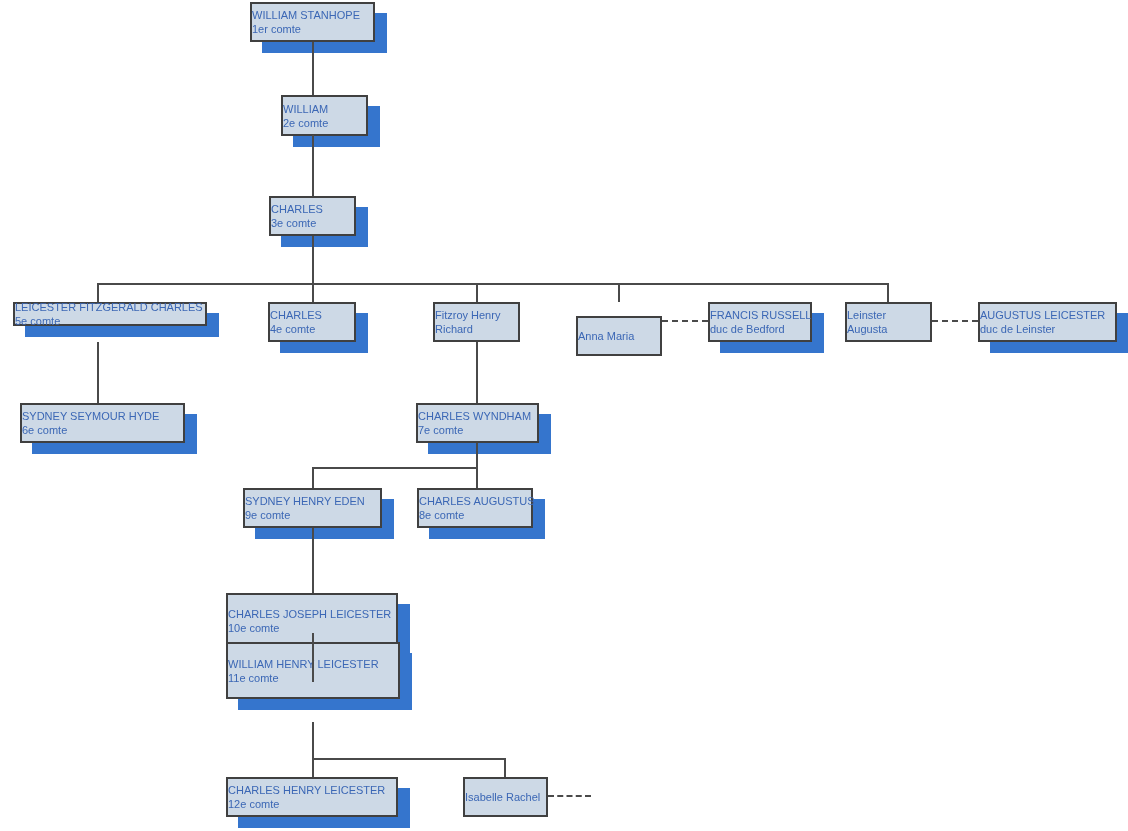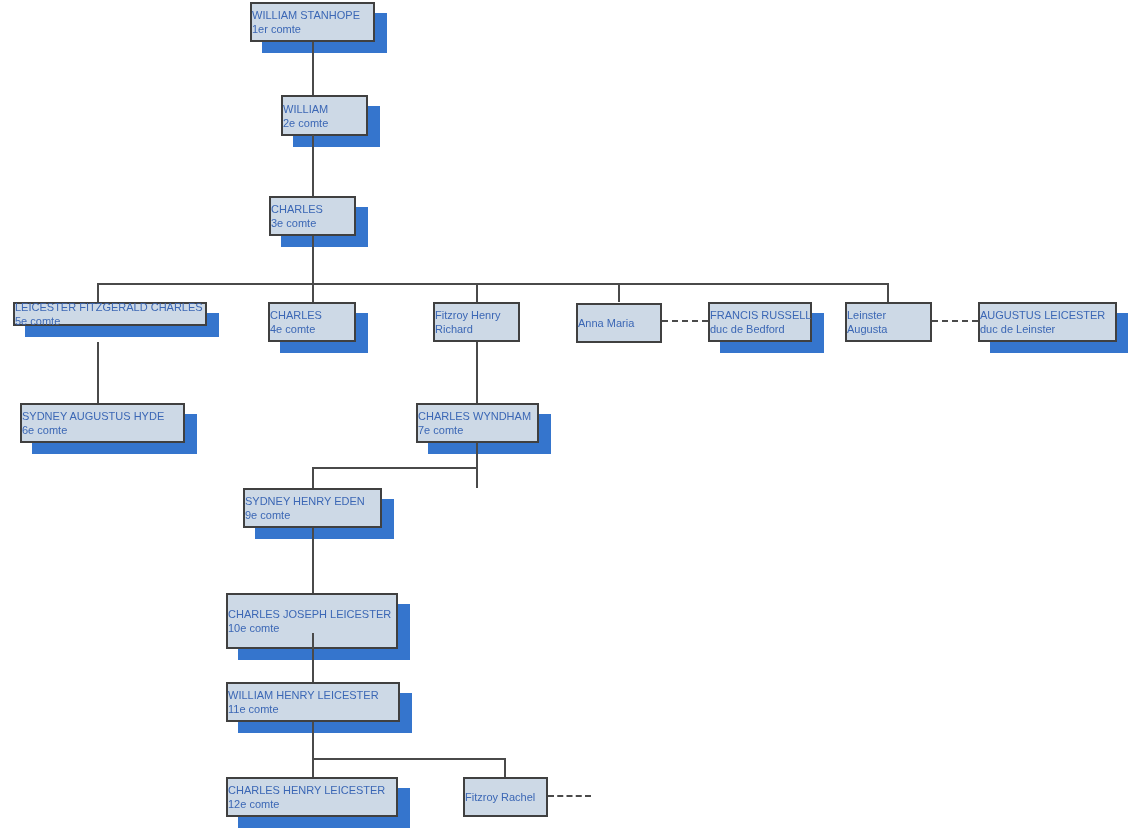--- a/index.html
+++ b/index.html
@@ -108,70 +108,74 @@
   <div class="node shadowed" style="left:268px;top:302px;width:88px;height:40px">
     <span class="line">CHARLES</span>
     <span class="line">4e comte</span>
   </div>
 
   <div class="node" style="left:433px;top:302px;width:87px;height:40px">
     <span class="line">Fitzroy Henry</span>
     <span class="line">Richard</span>
   </div>
 
-  <div class="node" style="left:576px;top:303px;width:86px;height:40px">
+  <div class="node" style="left:576px;top:316px;width:86px;height:40px">
     <span class="line">Anna Maria</span>
 
   </div>
 
   <div class="node shadowed" style="left:708px;top:302px;width:104px;height:40px">
     <span class="line">FRANCIS RUSSELL</span>
     <span class="line">duc de Bedford</span>
   </div>
 
   <div class="node" style="left:845px;top:302px;width:87px;height:40px">
     <span class="line">Leinster</span>
     <span class="line">Augusta</span>
   </div>
 
   <div class="node shadowed" style="left:978px;top:302px;width:139px;height:40px">
     <span class="line">AUGUSTUS LEICESTER</span>
     <span class="line">duc de Leinster</span>
   </div>
 
   <div class="node shadowed" style="left:20px;top:403px;width:165px;height:40px">
-    <span class="line">SYDNEY AUGUSTUS HYDE</span>
+    <span class="line">SYDNEY SEYMOUR HYDE</span>
     <span class="line">6e comte</span>
   </div>
 
   <div class="node shadowed" style="left:416px;top:403px;width:123px;height:40px">
     <span class="line">CHARLES WYNDHAM</span>
     <span class="line">7e comte</span>
   </div>
 
   <div class="node shadowed" style="left:243px;top:488px;width:139px;height:40px">
     <span class="line">SYDNEY HENRY EDEN</span>
     <span class="line">9e comte</span>
   </div>
 
+  <div class="node shadowed" style="left:417px;top:488px;width:116px;height:40px">
+    <span class="line">CHARLES AUGUSTUS</span>
+    <span class="line">8e comte</span>
+  </div>
 
   <div class="node shadowed" style="left:226px;top:593px;width:172px;height:56px">
     <span class="line">CHARLES JOSEPH LEICESTER</span>
     <span class="line">10e comte</span>
   </div>
 
-  <div class="node shadowed" style="left:226px;top:682px;width:174px;height:40px">
+  <div class="node shadowed" style="left:226px;top:642px;width:174px;height:57px">
     <span class="line">WILLIAM HENRY LEICESTER</span>
     <span class="line">11e comte</span>
   </div>
 
   <div class="node shadowed" style="left:226px;top:777px;width:172px;height:40px">
     <span class="line">CHARLES HENRY LEICESTER</span>
     <span class="line">12e comte</span>
   </div>
 
   <div class="node" style="left:463px;top:777px;width:85px;height:40px">
-    <span class="line">Fitzroy Rachel</span>
+    <span class="line">Isabelle Rachel</span>
 
   </div>
 
 
 </div>
 
 </body></html>

